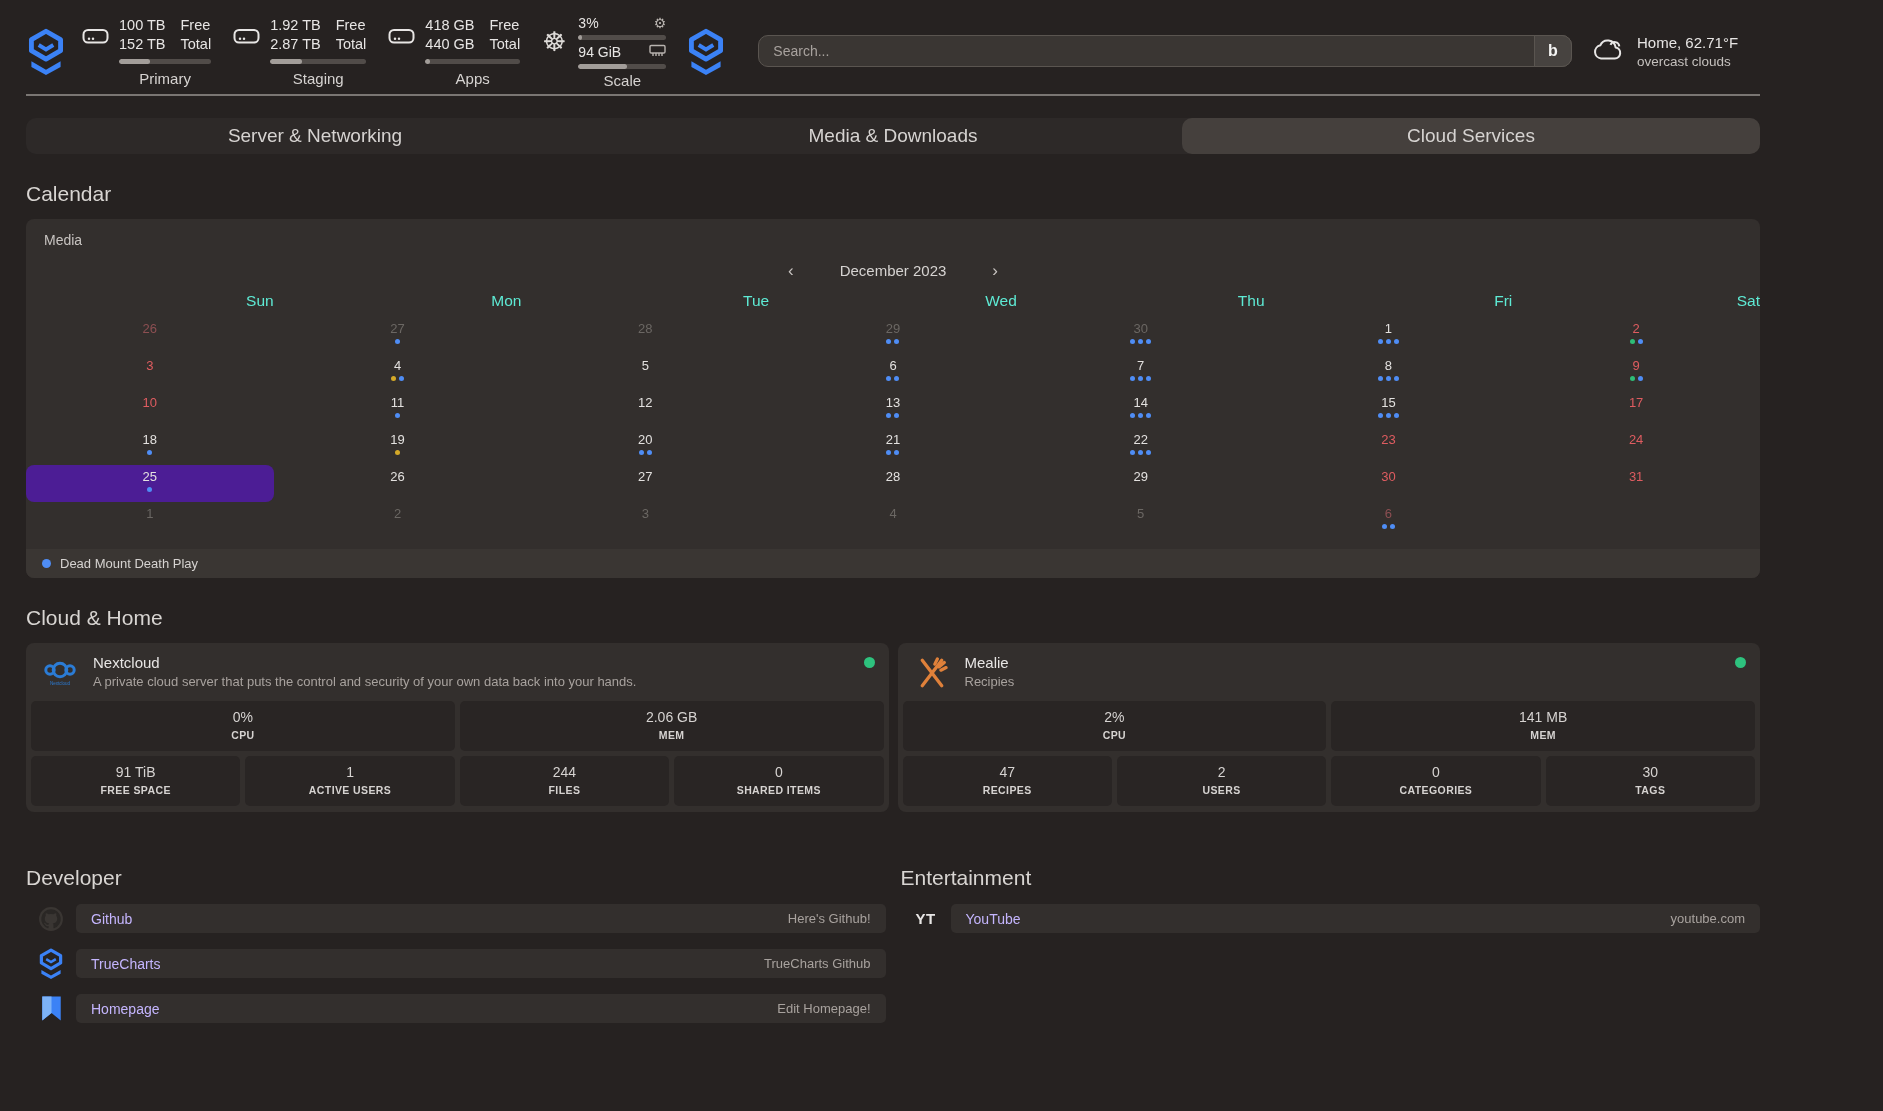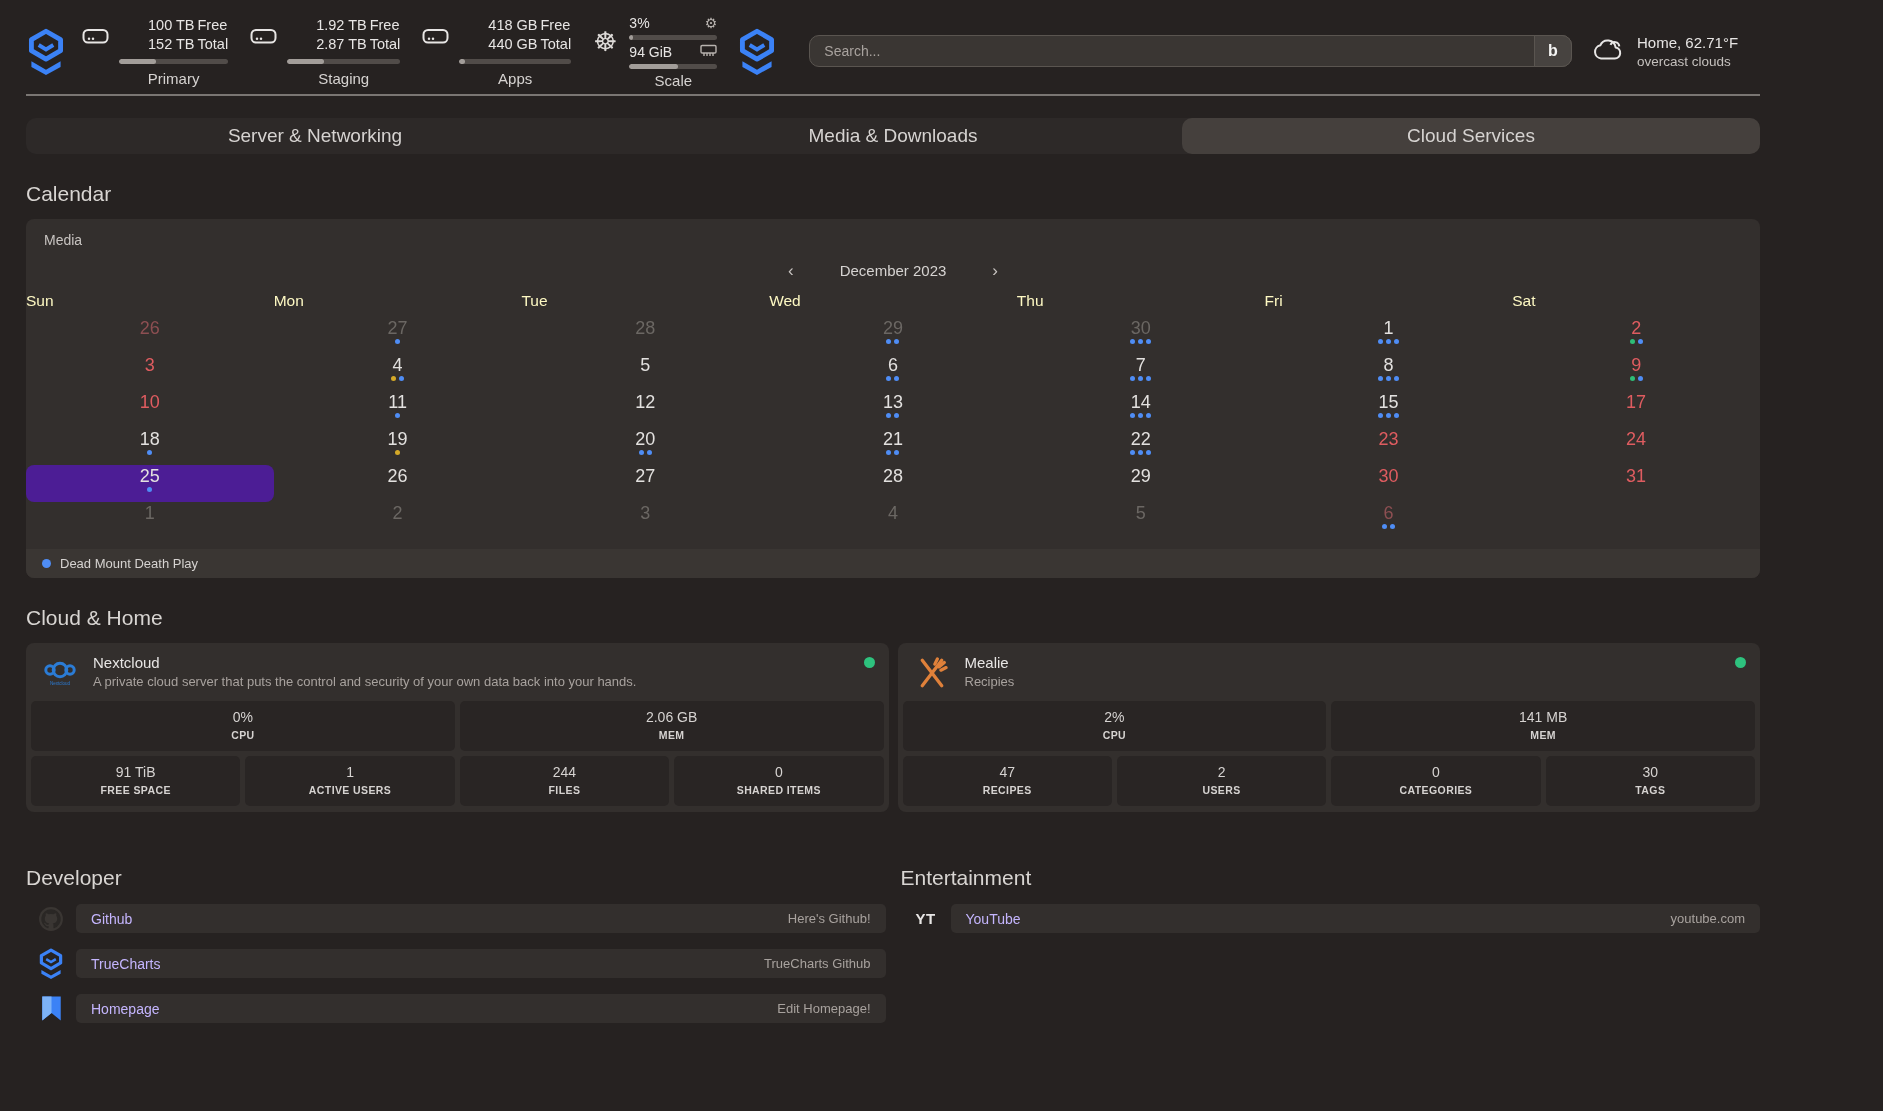--- a/index.html
+++ b/index.html
@@ -10,21 +10,21 @@
     color:#d6d3d1;
   }
   .page { width:1734px; margin-left:26px; padding-top:8px; }
 
   
   .topbar { display:flex; align-items:center; height:86px; }
   .logo { margin-right:16px; display:flex; align-items:center; }
   .res-widgets { display:flex; align-items:center; }
   .res-widget { display:flex; align-items:flex-start; margin-right:22px; }
   .res-icon { margin-top:8px; margin-right:10px; display:flex; }
-  .res-cols { display:flex; gap:3px;margin-left:29px; }
+  .res-cols { display:flex; gap:15px; }
   .res-col { display:flex; flex-direction:column; }
   .res-val, .res-key { font-size:14.5px; line-height:19px; color:#e7e5e4; }
   .res-bar { height:5px; background:#514c49; border-radius:3px; margin-top:5px; overflow:hidden; }
   .res-fill { height:100%; background:#a29d99; border-radius:3px; }
   .res-label { text-align:center; font-size:15px; color:#d6d3d1; margin-top:6px; }
 
   .scale-widget { display:flex; align-items:flex-start; margin-right:20px; }
   .k8s { font-family:"DejaVu Sans", sans-serif; font-size:27px; color:#dedbd8; margin:14px 12px 0 0; line-height:1; }
   .scale-body { width:88px; }
   .scale-row { display:flex; align-items:center; justify-content:space-between; height:19px; font-size:14px; color:#e7e5e4; }
@@ -60,25 +60,25 @@
 
   
   .section-title { font-size:21px; font-weight:500; color:#d8d5d2; margin:28px 0 13px; }
 
   
   .cal-card { background:#332f2d; border-radius:8px; padding-top:13px; }
   .cal-widget-label { padding-left:18px; font-size:14px; color:#c8c4c1; }
   .cal-nav { display:flex; align-items:center; justify-content:center; gap:46px; margin-top:14px; }
   .cal-month { font-size:15px; color:#d6d3d1; }
   .cal-arrow { font-size:17px; color:#c8c4c1; cursor:pointer; line-height:1; }
-  .cal-weekdays { display:grid; grid-template-columns:repeat(7,1fr); margin-top:13px; text-align:left; font-size:15.5px; color:#fef9c3; }
+  .cal-weekdays { display:grid; grid-template-columns:repeat(7,1fr); margin-top:13px; text-align:right; font-size:15.5px; color:#5eead4; }
   .cal-grid { display:grid; grid-template-columns:repeat(7,1fr); margin-top:7px; }
   .cal-cell { height:37px; display:flex; flex-direction:column; align-items:center; padding-top:3px; border-radius:8px; cursor:pointer; }
   .cal-cell.selected { background:#4c1d95; }
-  .day-num { font-size:18px; line-height:17px; }
+  .day-num { font-size:13px; line-height:17px; }
   .t-normal  { color:#e3e1df; }
   .t-dim     { color:#6b6763; }
   .t-red     { color:#df5c60; }
   .t-dim-red { color:#8d4f52; }
   .day-dots { display:flex; gap:3px; margin-top:2px; height:5px; }
   .dot { width:5px; height:5px; border-radius:50%; }
   .dot-blue   { background:#4f8df5; }
   .dot-yellow { background:#d4a928; }
   .dot-green  { background:#2ebd77; }
   .cal-legend { margin-top:10px; background:#3a3633; border-radius:0 0 8px 8px; padding:7px 16px; display:flex; align-items:center; gap:9px; }

